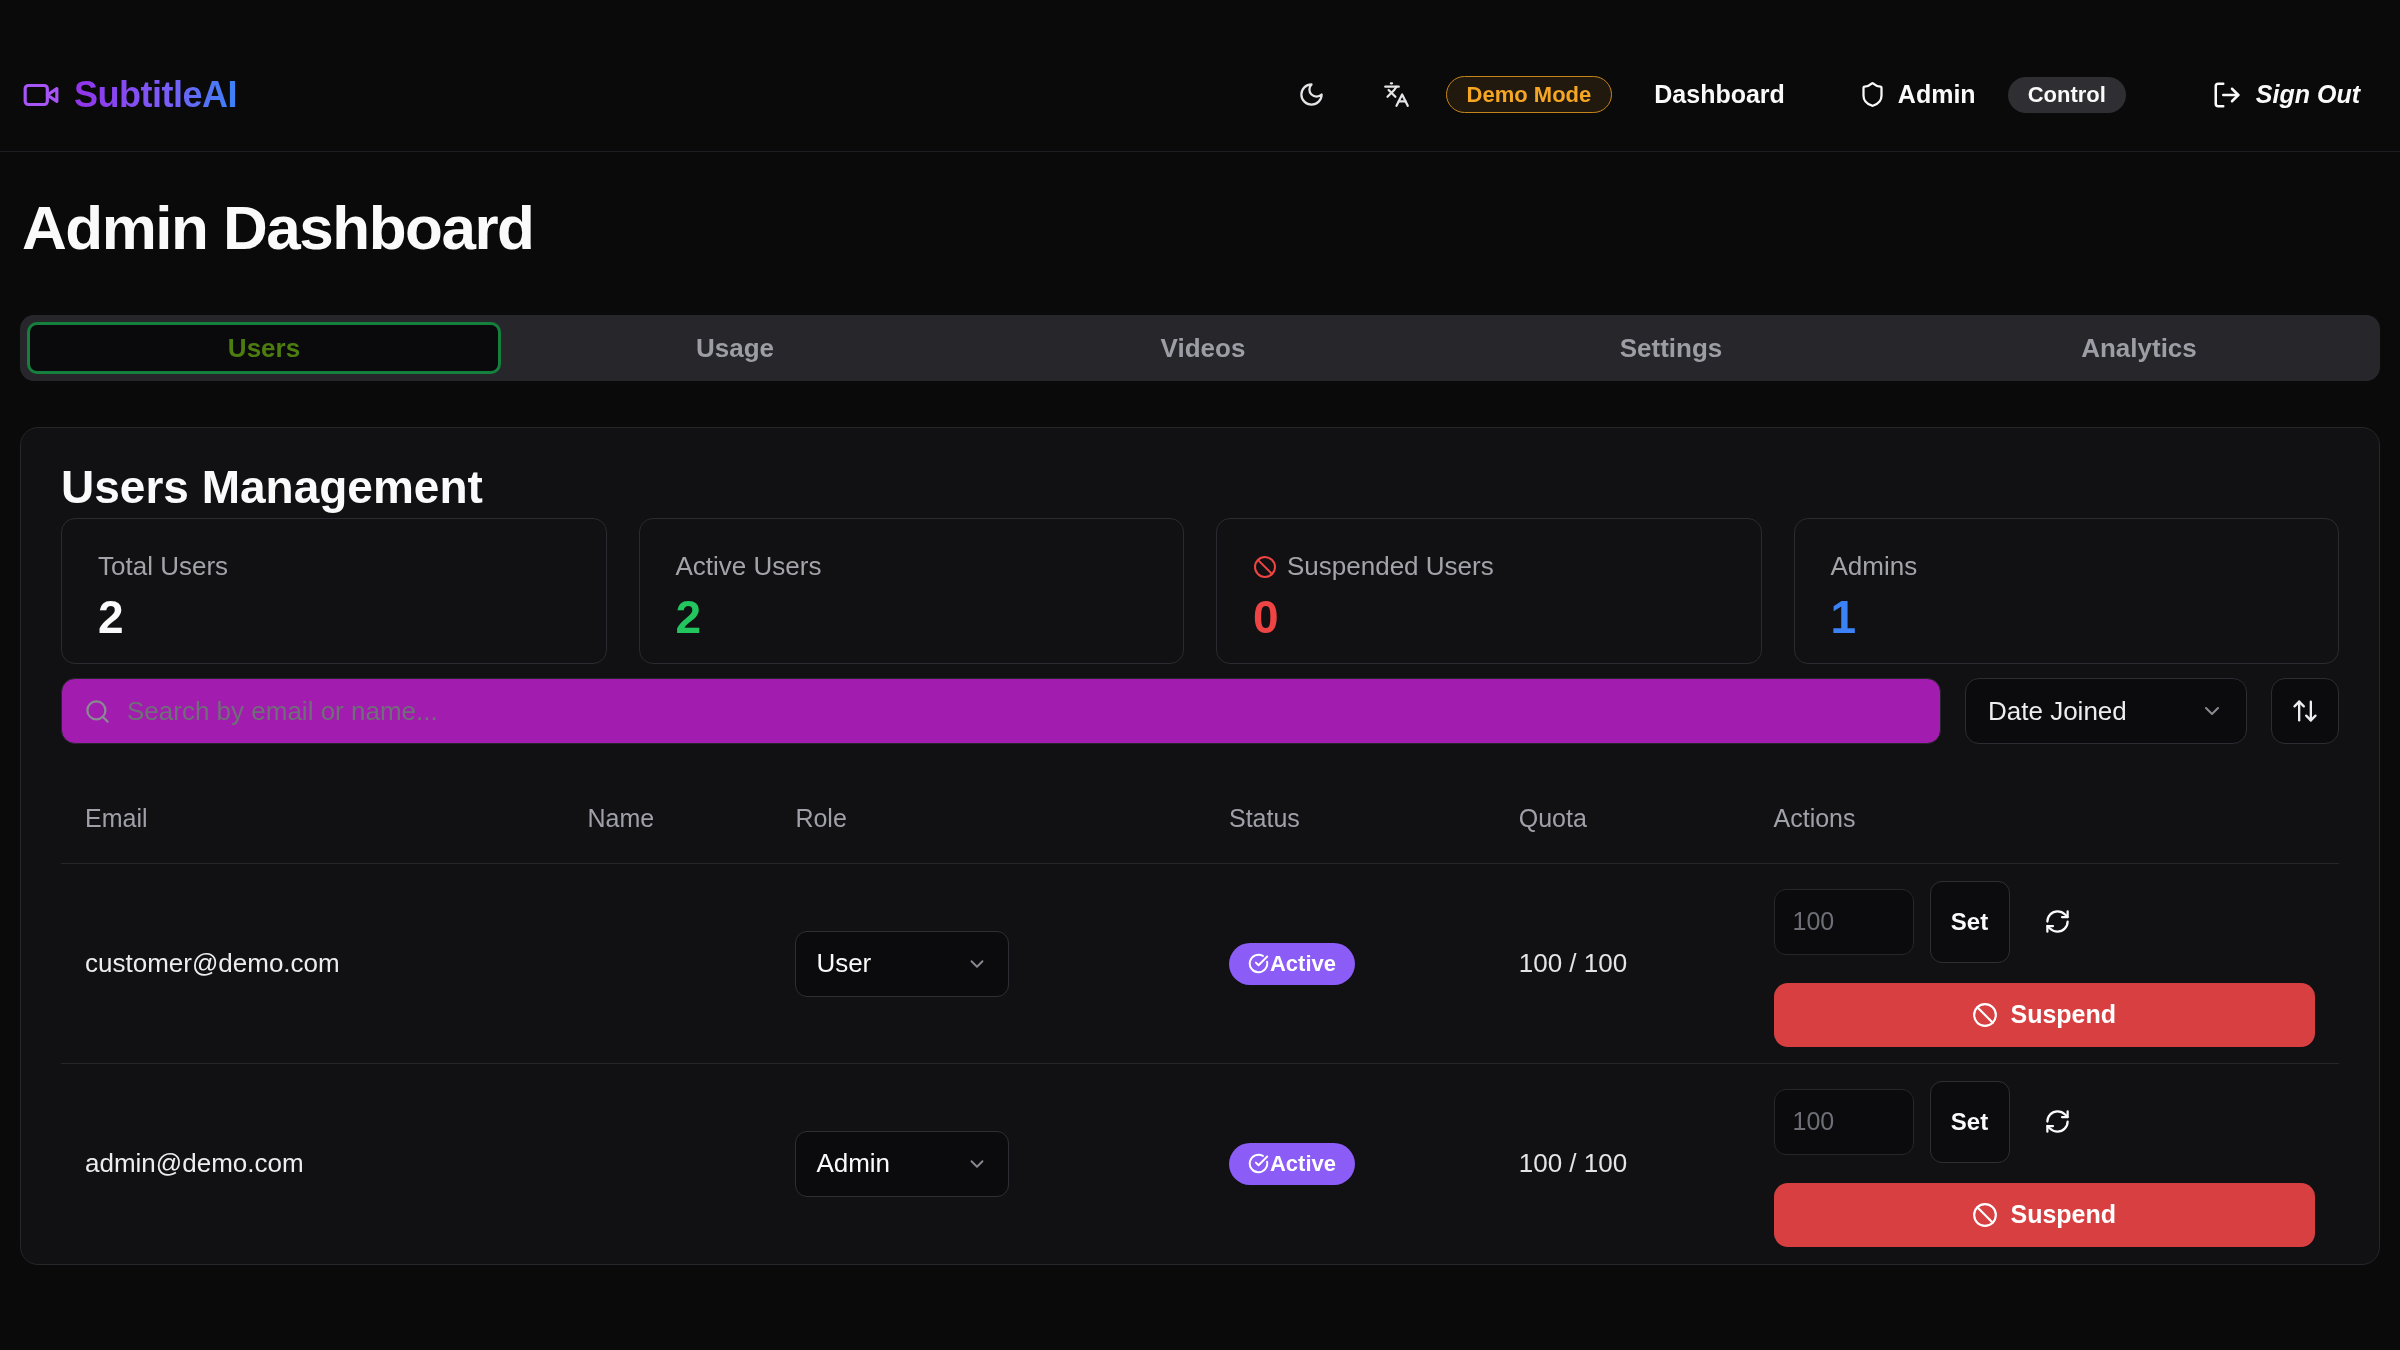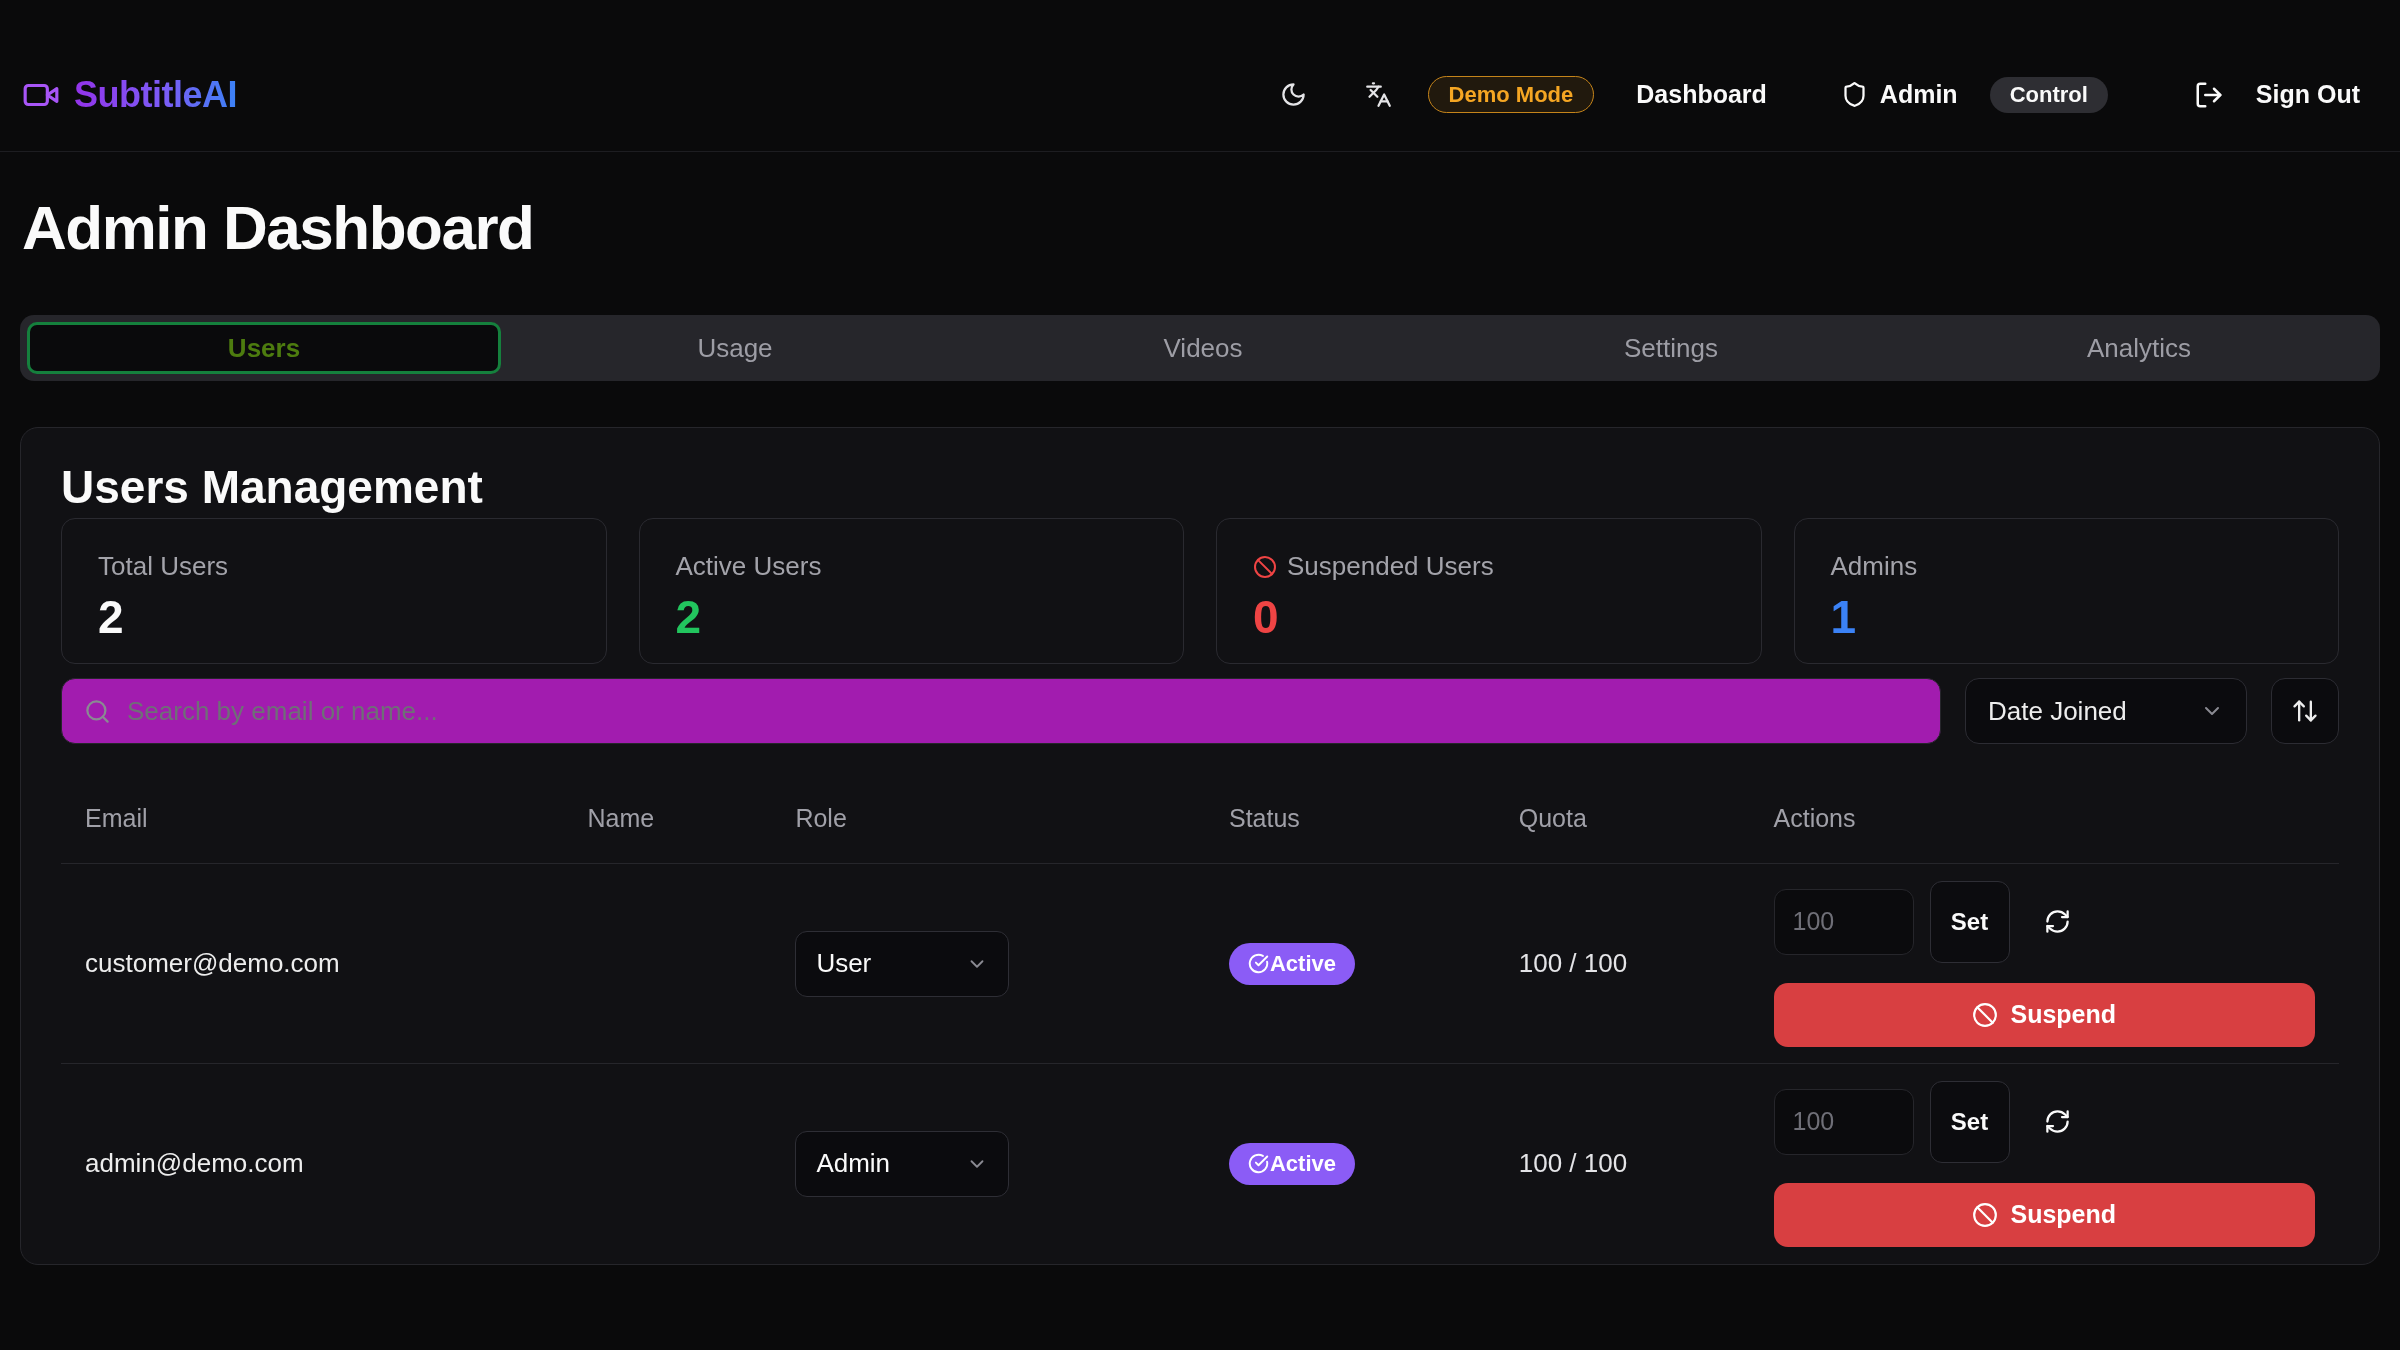--- a/index.html
+++ b/index.html
@@ -36,36 +36,36 @@
     border:1.5px solid #c5841a; color:#f5a623; background:rgba(245,166,35,0.10);
     font-size:22px; font-weight:700; margin-right:42px;
   }
   .nav-link { font-size:25px; font-weight:600; color:#fafafa; cursor:pointer; margin-right:74px; }
   .admin-group { display:flex; align-items:center; gap:12px; margin-right:32px; }
   .admin-group .label { font-size:25px; font-weight:600; }
   .control-pill {
     height:36px; padding:0 20px; border-radius:999px; background:#2e2e33;
     display:flex; align-items:center; font-size:22px; font-weight:700; margin-right:86px;
   }
-  .signout-group { display:flex; align-items:center; gap:32px; cursor:pointer; }
+  .signout-group { display:flex; align-items:center; gap:14px; cursor:pointer;font-style:italic; }
   .signout-group .label { font-size:25px; font-weight:600; }
 
   
   .page-head { padding:40px 22px 0; }
   .page-head h1 { font-size:62px; font-weight:700; letter-spacing:-1.5px; color:#fafafa; }
   .page-head .sub { margin-top:20px; font-size:28px; color:#9f9fa5; }
 
   
   .tabs {
     margin:52px 20px 0; height:66px; background:#26262b; border-radius:14px;
     padding:7px; display:flex;
   }
   .tab {
     flex:1; display:flex; align-items:center; justify-content:center;
-    font-size:26px; color:#9d9da5; cursor:pointer; border-radius:10px;
+    font-size:26px; color:#9d9da5; cursor:pointer; border-radius:10px;font-weight:bold;
   }
   .tab.active {
     background:#0a0a0c; color:#4d7c0f; font-weight:600;
     border:3px solid #15803d;
   }
 
   
   .card {
     margin:46px 20px 0; height:838px; overflow:hidden;
     background:#111114; border:1px solid #26262b; border-radius:18px;

